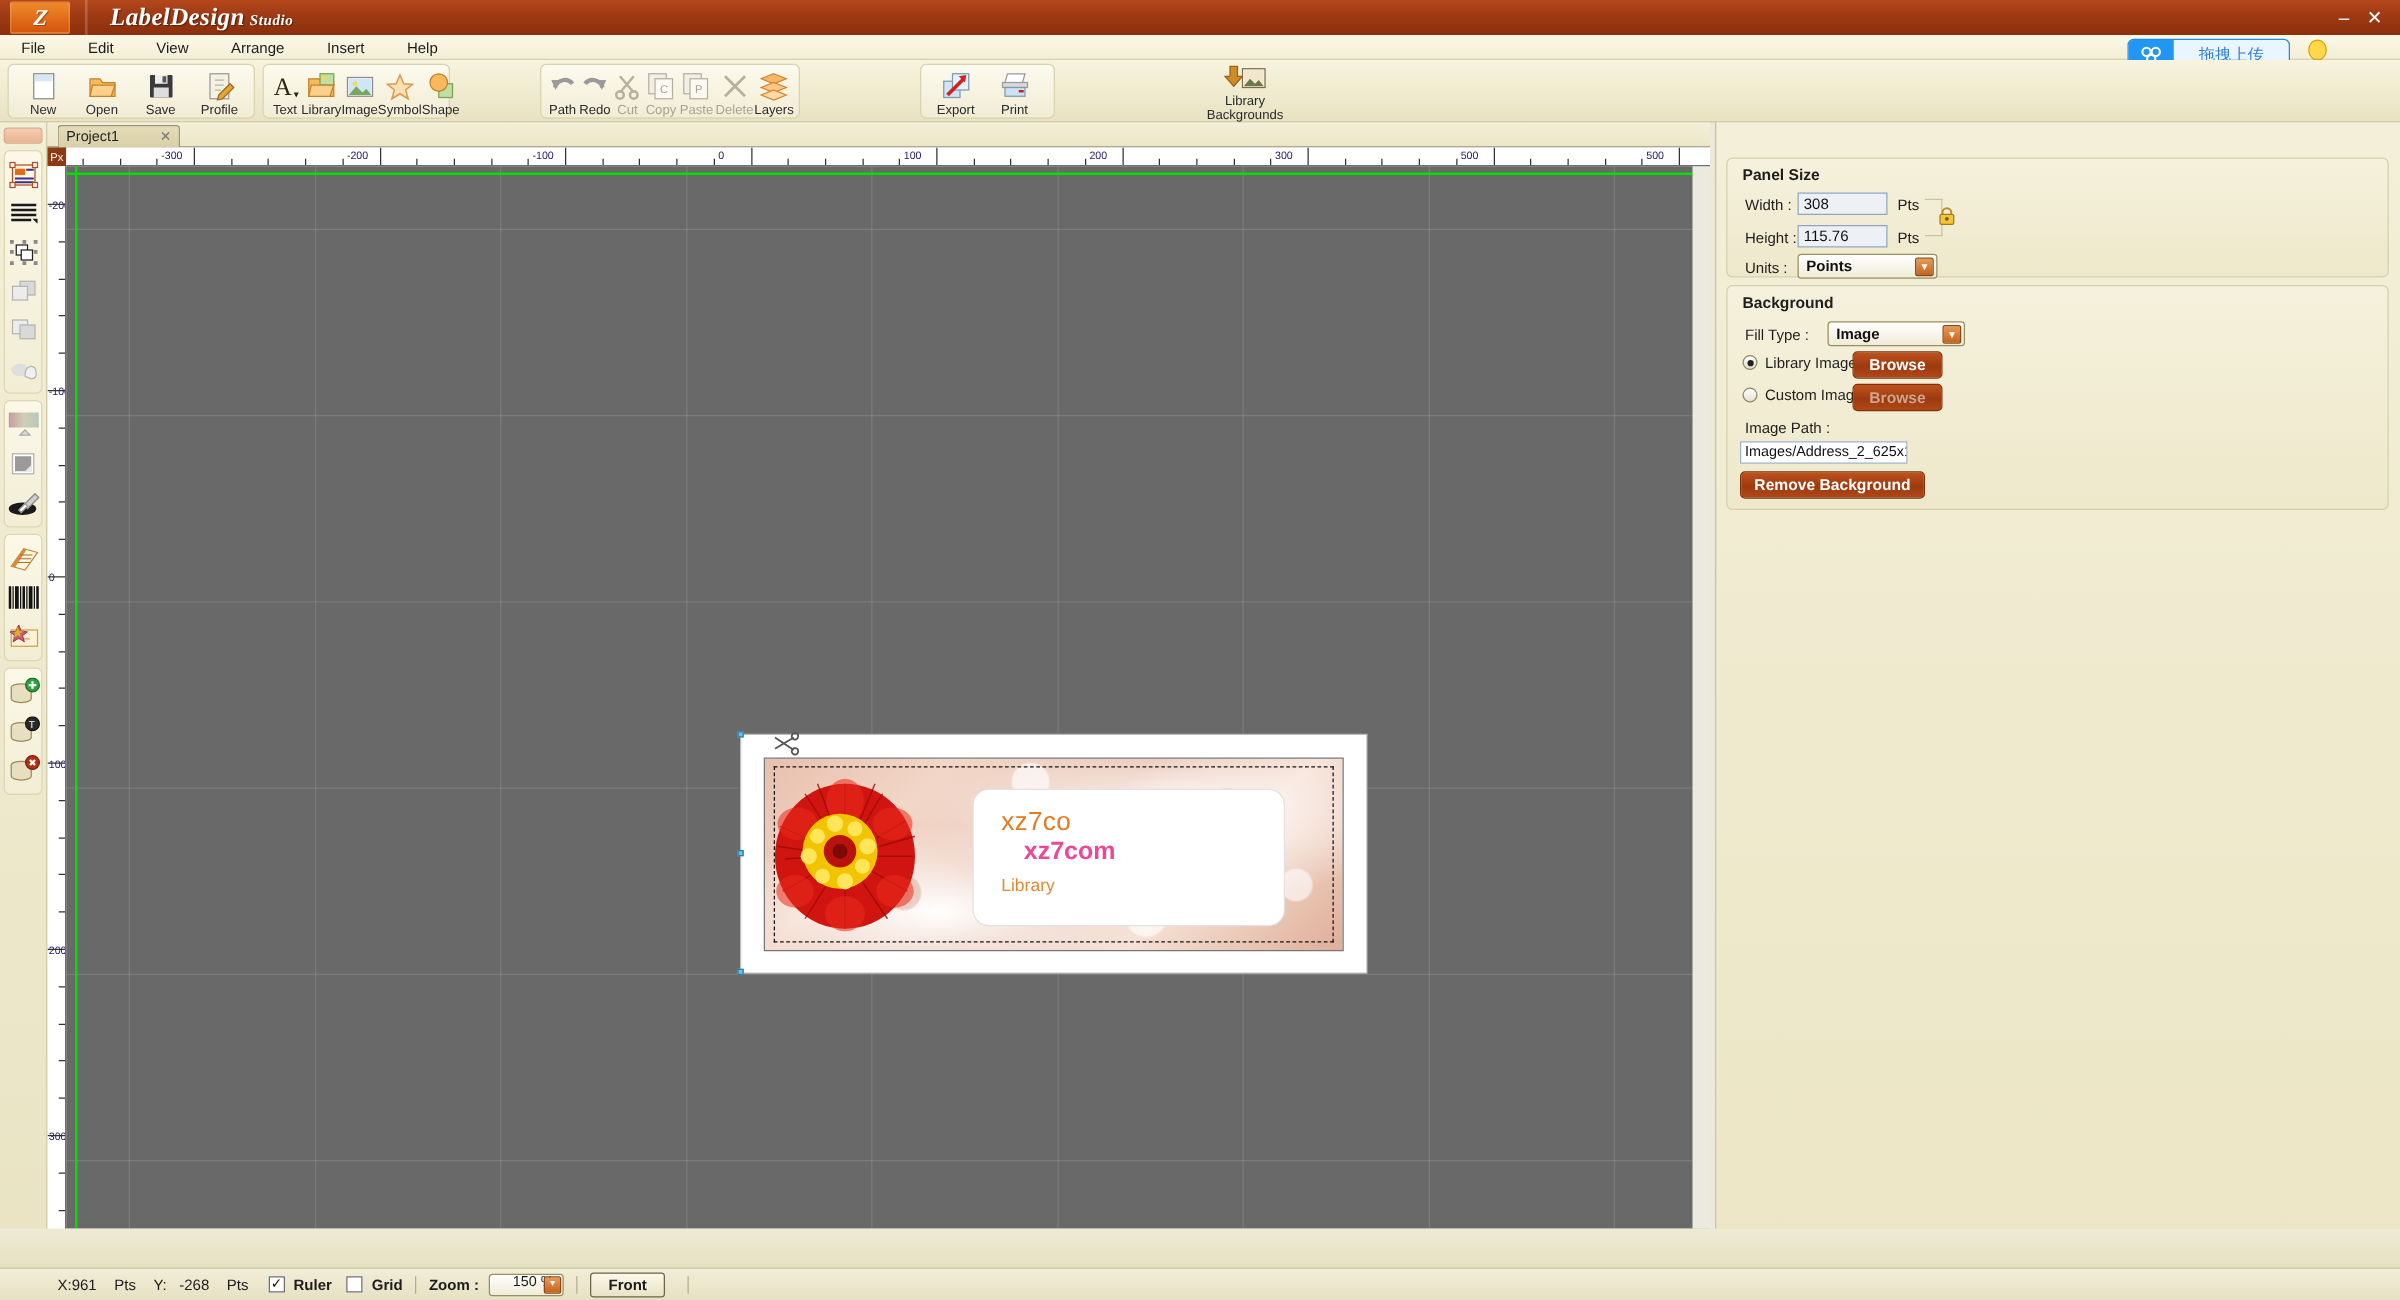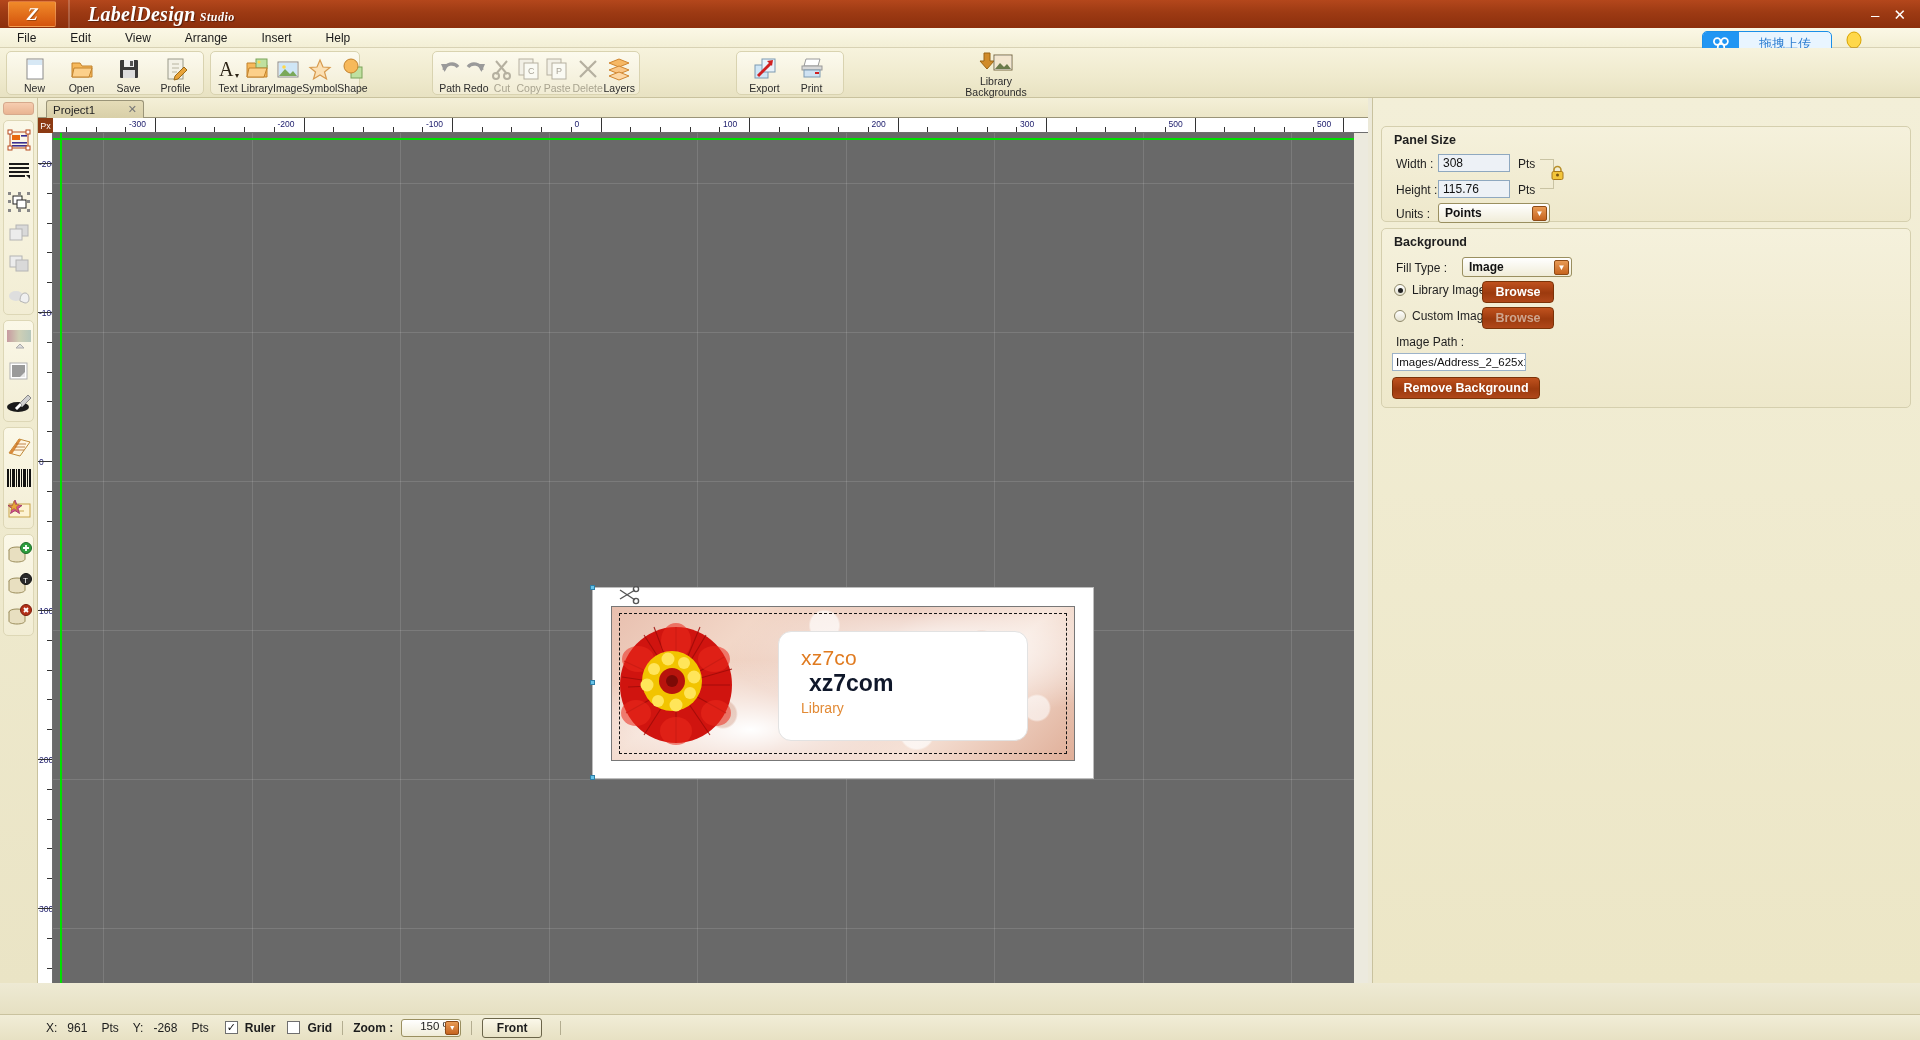--- a/index.html
+++ b/index.html
@@ -187,21 +187,21 @@
     border:1px dashed #151515;
   }
   .flower{
     position:absolute; left:2px; top:10px; width:130px; height:138px;
   }
   .card{
     position:absolute; left:166px; top:24px; width:250px; height:110px;
     background:#ffffff; border-radius:13px; border:1px solid #e2e2e2;
   }
   .card .l1{ position:absolute; left:22px; top:14px; font-size:21px; color:#e07b20; letter-spacing:.2px; }
-  .card .l2{ position:absolute; left:30px; top:38px; font-size:23px; font-weight:bold; color:#0f172a; }
+  .card .l2{ position:absolute; left:40px; top:38px; font-size:20px; font-weight:bold; color:#ec4899; }
   .card .l3{ position:absolute; left:22px; top:68px; font-size:14px; color:#e28a35; }
   .scissors{ position:absolute; left:24px; top:-2px; width:24px; height:22px; }
   .sel-handle{
     position:absolute; width:5px; height:5px; background:#66c3e8; border:1px solid #2f7fa8;
   }
 
   
   .rpanel{
     position:absolute; left:1372px; top:98px; width:548px; height:885px;
     background:linear-gradient(180deg,#f3efd8,#ece6c6);
@@ -960,21 +960,21 @@
     <div class="rp-l" style="position:absolute; left:14px; top:106px;">Image Path :</div>
     <div class="fld2" style="position:absolute; left:10px; top:124px; width:134px;">Images/Address_2_625x1/</div>
 
     <div class="btn-brown" style="position:absolute; left:10px; top:148px; width:148px;">Remove Background</div>
   </div>
 
 </div>
 
 <div class="statusbar">
   <span style="margin-left:46px">X:</span>
-  <span style="margin-left:10px">961</span>
+  <span style="">961</span>
   <span style="margin-left:14px">Pts</span>
   <span style="margin-left:14px">Y:</span>
   <span style="margin-left:10px">-268</span>
   <span style="margin-left:14px">Pts</span>
 
   <span class="chk" style="margin-left:16px">✓</span>
   <span style="margin-left:7px; font-weight:bold">Ruler</span>
   <span class="chk" style="margin-left:12px"></span>
   <span style="margin-left:7px; font-weight:bold">Grid</span>
 

